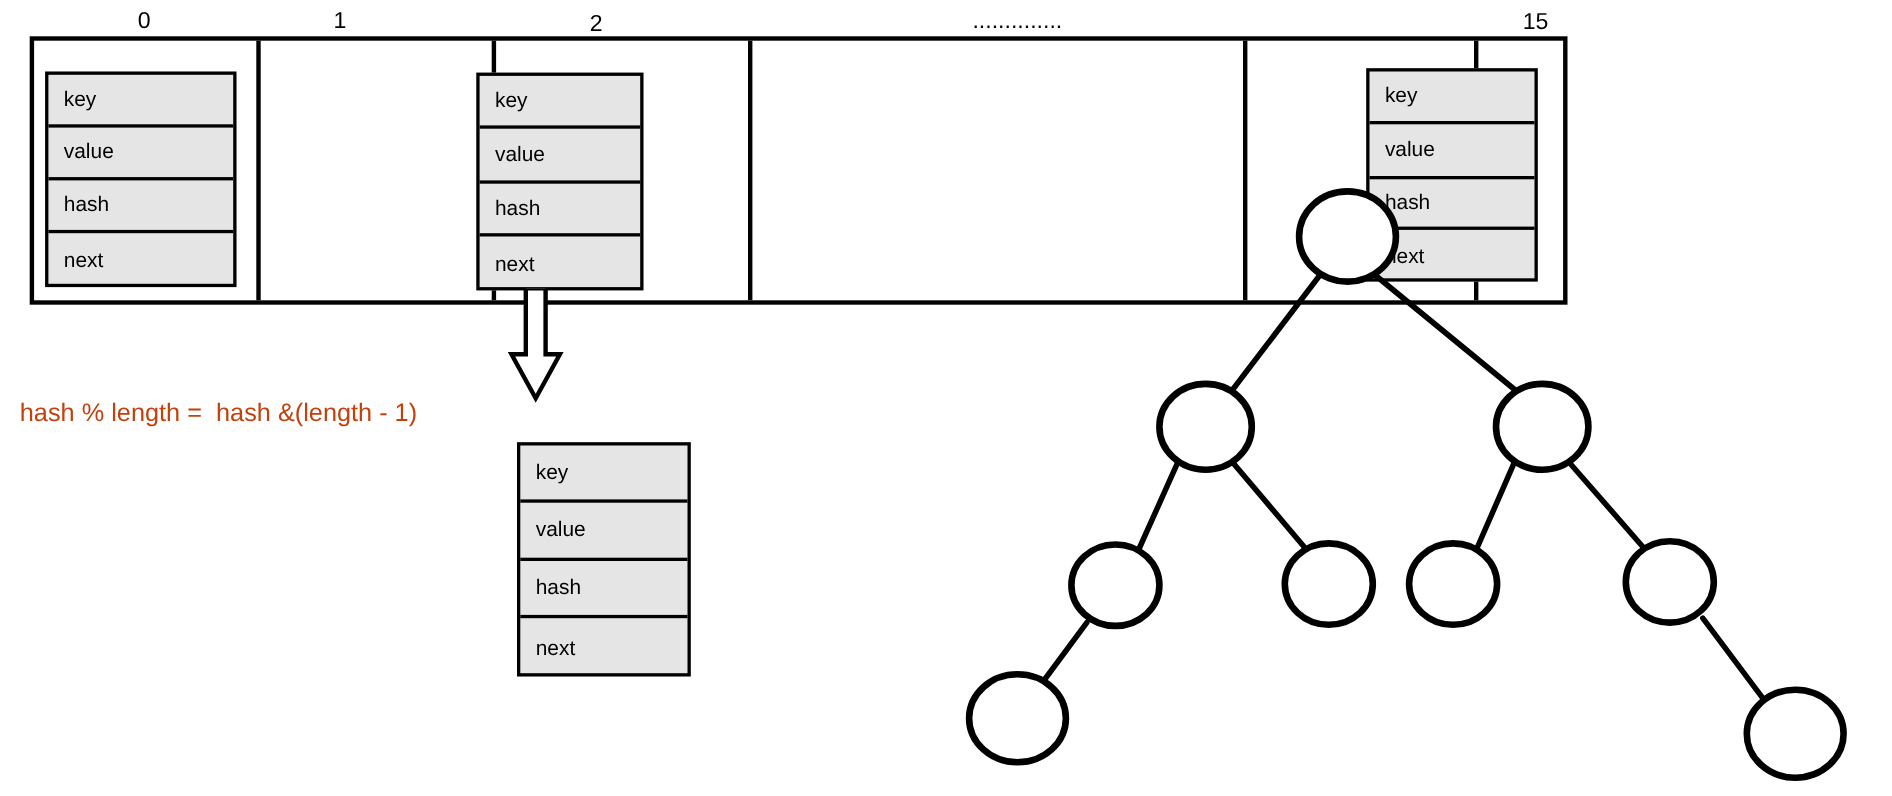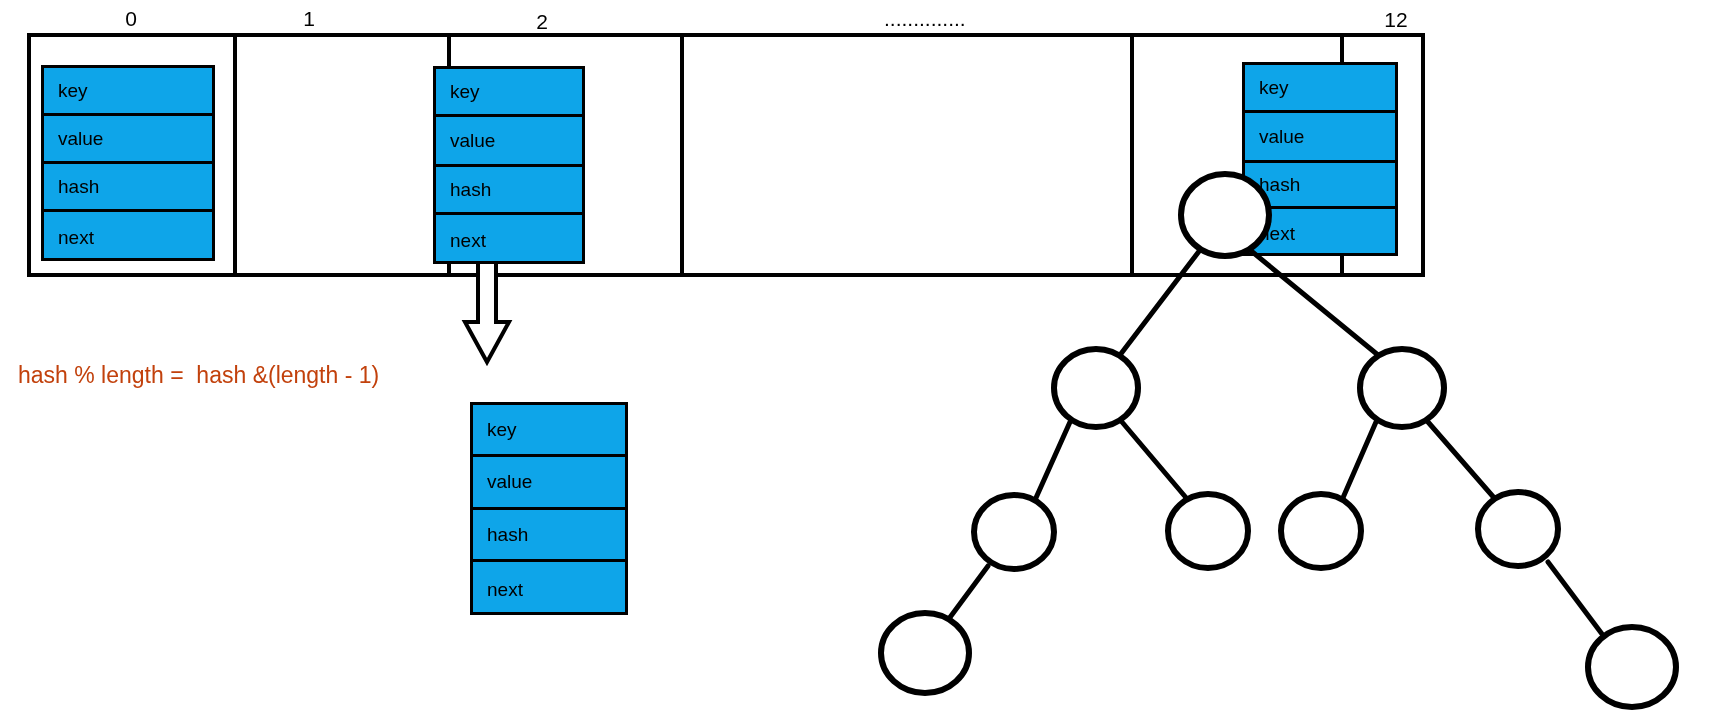--- a/index.html
+++ b/index.html
@@ -50,21 +50,21 @@
     width: 4px;
     height: 100%;
     background: #000;
   }
 
   
   .node-box {
     position: absolute;
     border: 3px solid #000;
     box-sizing: border-box;
-    background: #0ea5e9;
+    background: #e5e5e5;
   }
   .node-field {
     box-sizing: border-box;
     border-bottom: 3px solid #000;
     display: flex;
     align-items: center;
     padding-left: 14px;
     font-size: 19px;
     color: #000;
   }
@@ -107,21 +107,21 @@
 </style>
 </head>
 <body>
 
 <div id="canvas">
 
   <div class="bucket-index" style="left:106px; top:8px; width:50px;">0</div>
   <div class="bucket-index" style="left:284px; top:8px; width:50px;">1</div>
   <div class="bucket-index" style="left:517px; top:11px; width:50px;">2</div>
   <div class="dots-label" style="left:884px; top:8px;">..............</div>
-  <div class="bucket-index" style="left:1371px; top:9px; width:50px;">12</div>
+  <div class="bucket-index" style="left:1371px; top:9px; width:50px;">15</div>
 
   <div id="bucket-array">
     <div class="cell-divider" style="left:202px;"></div>
     <div class="cell-divider" style="left:416px;"></div>
     <div class="cell-divider" style="left:649px;"></div>
     <div class="cell-divider" style="left:1099px;"></div>
     <div class="cell-divider" style="left:1309px;"></div>
   </div>
 
   <div class="node-box" style="left:41px; top:65px; width:174px; height:196px;">

